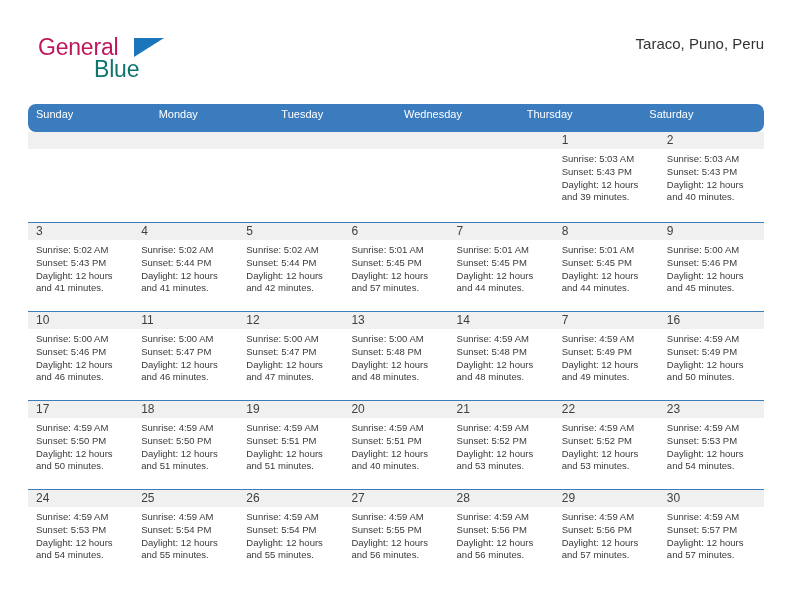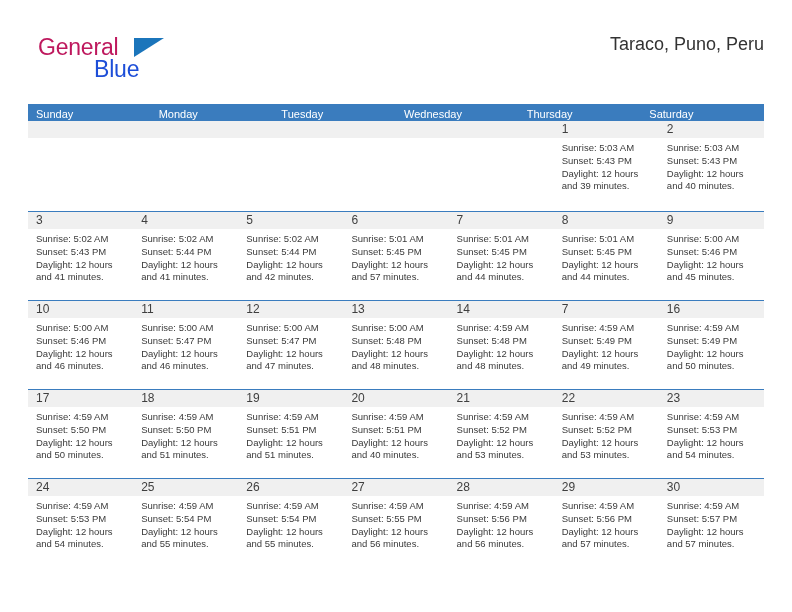--- a/index.html
+++ b/index.html
@@ -47,21 +47,21 @@
     letter-spacing: -0.2px;
     color: #be185d;
     font-family: "Liberation Sans", sans-serif;
   }
   .brand-blue {
     position: absolute;
     left: 62px;
     top: 22px;
     font-size: 23px;
     letter-spacing: -0.2px;
-    color: #1d4ed8;
+    color: #0f766e;
     font-family: "Liberation Sans", sans-serif;
   }
   .brand-triangle {
     position: absolute;
     left: 102px;
     top: 4px;
     width: 0;
     height: 0;
     border-left: 30px solid #1b75bb;
     border-bottom: 19px solid transparent;
@@ -73,39 +73,40 @@
     top: 0px;
     text-align: right;
   }
   .cal-title {
     font-size: 29px;
     color: #333333;
     line-height: 34px;
     white-space: nowrap;
   }
   .cal-subtitle {
-    font-size: 18px;
+    font-size: 15px;
     color: #333333;
     line-height: 20px;
     margin-top: 6px;
     white-space: nowrap;
   }
 
   
   .calendar {
     position: absolute;
     left: 28px;
     top: 104px;
     width: 736px;
   }
 
   .dow-row {
     display: flex;
     background: #3a7cbe;
-    height: 17px;
+    height: 28px;
+    border-radius: 8px;
   }
   .dow-cell {
     flex: 1 1 0;
     color: #ffffff;
     font-size: 11px;
     line-height: 21px;
     padding-left: 8px;
     box-sizing: border-box;
     white-space: nowrap;
   }

